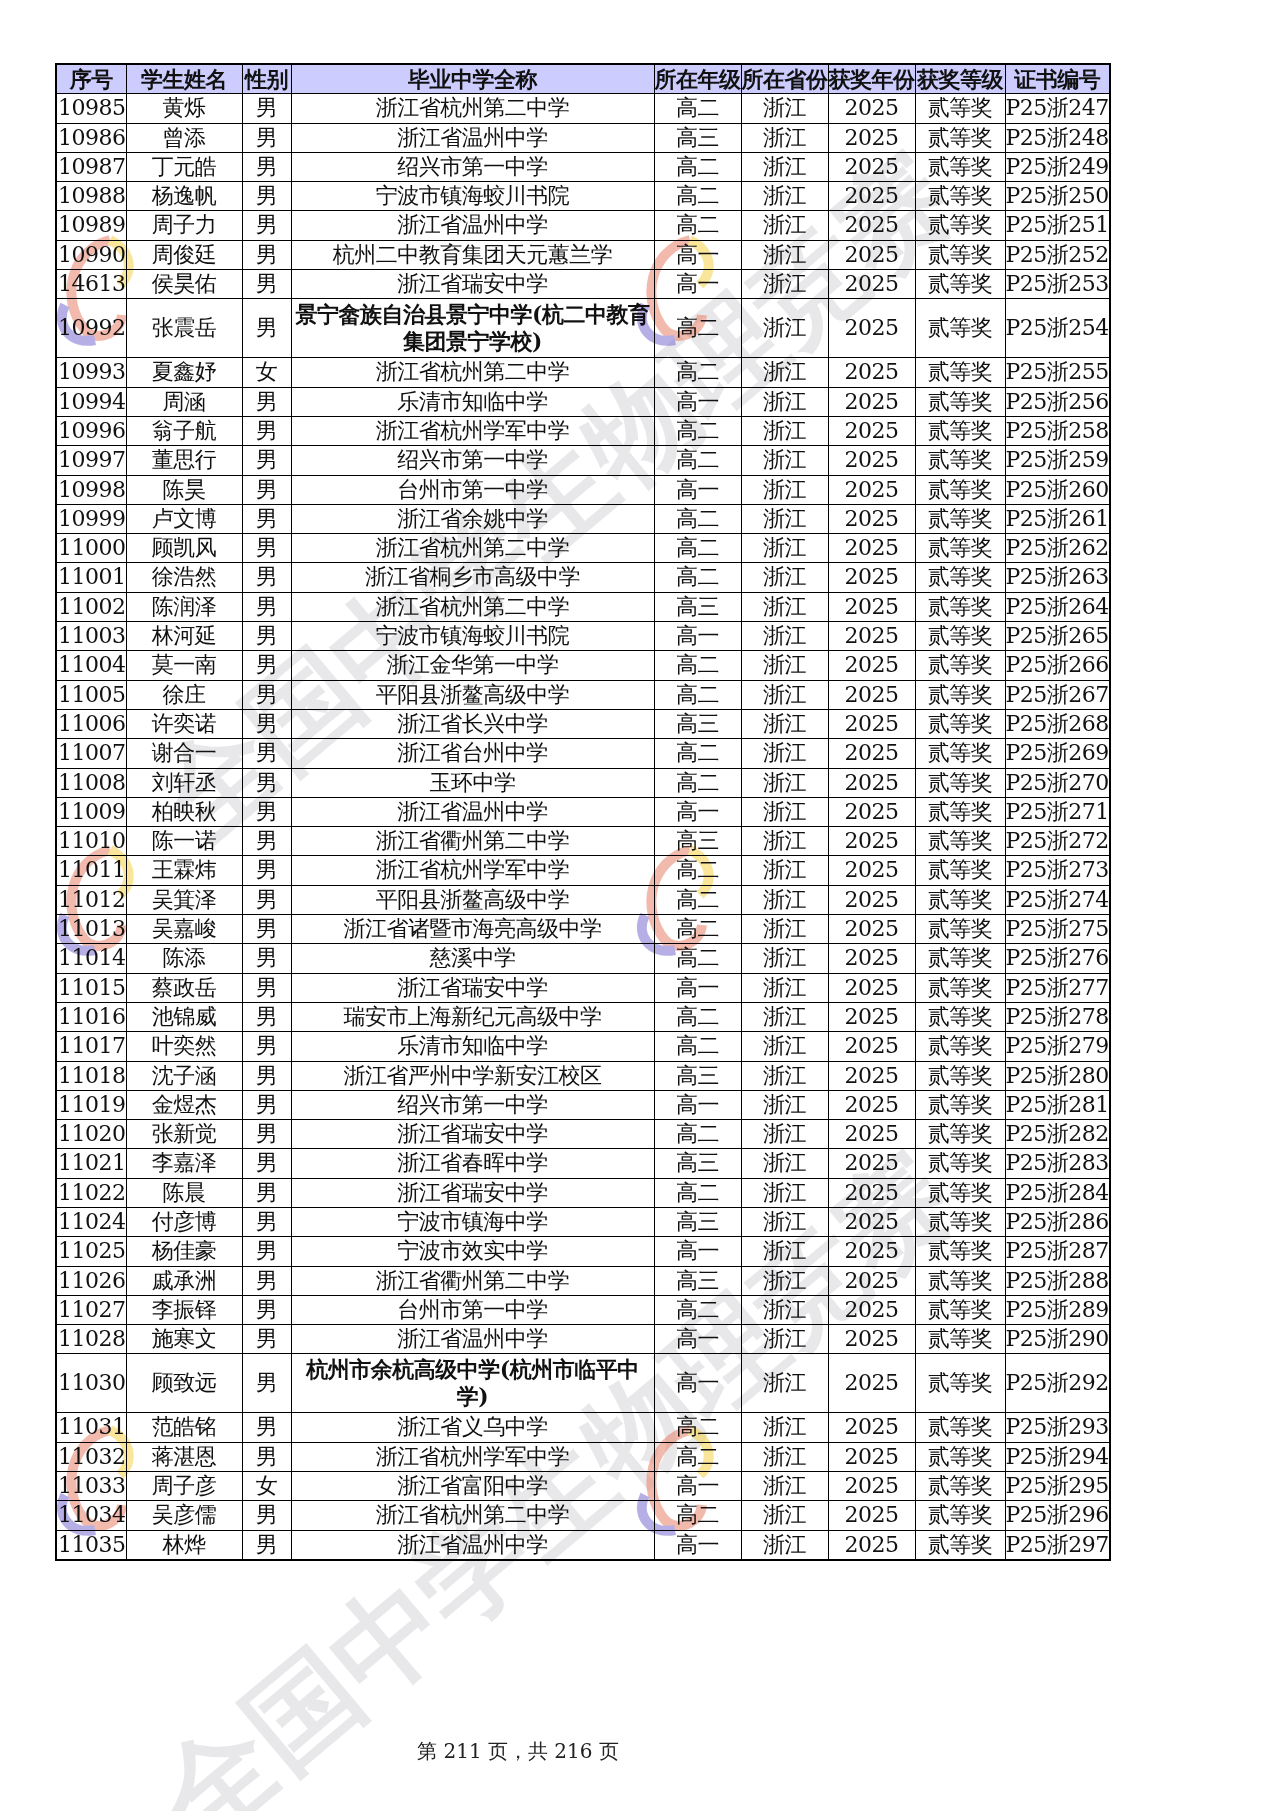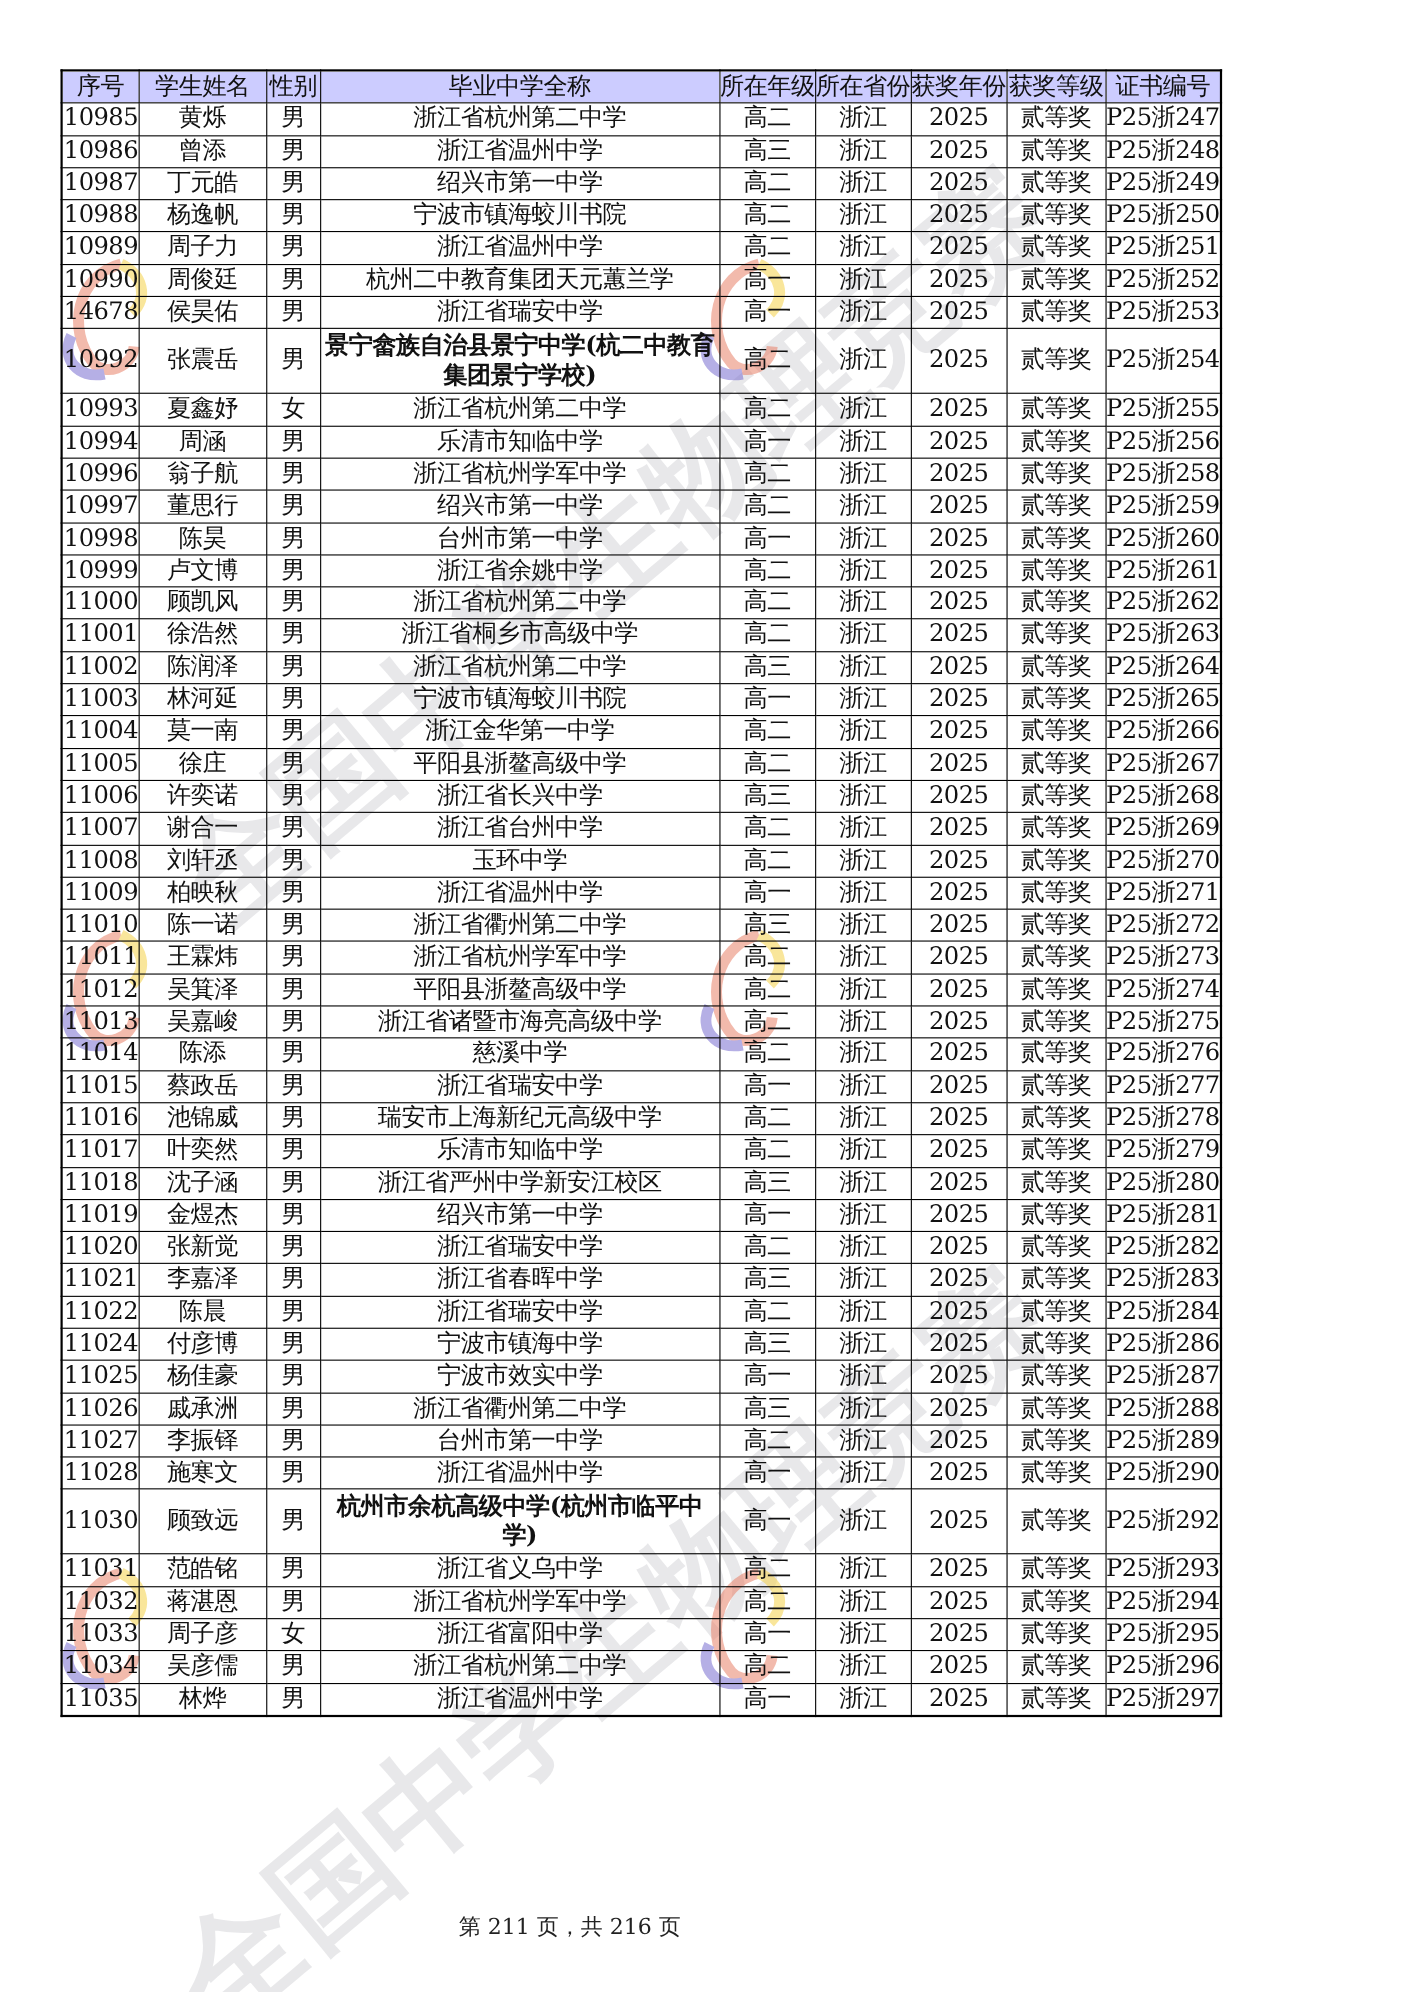--- a/index.html
+++ b/index.html
@@ -23,21 +23,21 @@
       border-collapse: collapse; table-layout: fixed;
       border: 2px solid #000;
       background: transparent;
     }
     table.awards th, table.awards td {
       border: 1.5px solid #000; padding: 0; text-align: center;
       font-size: 22px; line-height: 28.3px; height: 28.3px;
       white-space: nowrap; overflow: hidden; letter-spacing: -0.5px;
     }
     table.awards th {
-      background: #ccccff; font-weight: normal;
+      background: #ccccff; font-weight: bold;
     }
     table.awards td.seq { text-align: left; padding-left: 1px; }
     table.awards td.school.wrap { white-space: normal; line-height: 27px; font-weight: bold; }
     table.awards tr.tall td { height: 58px; }
     .footer {
       position: absolute; left: 0; width: 1036px; top: 1738px;
       text-align: center; font-size: 20px; color: #222; z-index: 1;
     }
     .brand {
       position: absolute; right: 40px; top: 1848px; z-index: 1;
@@ -166,21 +166,21 @@
         <td>周俊廷</td>
         <td>男</td>
         <td class="school">杭州二中教育集团天元蕙兰学</td>
         <td>高一</td>
         <td>浙江</td>
         <td>2025</td>
         <td>贰等奖</td>
         <td>P25浙252</td>
       </tr>
       <tr>
-        <td class="seq">14678</td>
+        <td class="seq">14613</td>
         <td>侯昊佑</td>
         <td>男</td>
         <td class="school">浙江省瑞安中学</td>
         <td>高一</td>
         <td>浙江</td>
         <td>2025</td>
         <td>贰等奖</td>
         <td>P25浙253</td>
       </tr>
       <tr class="tall">

